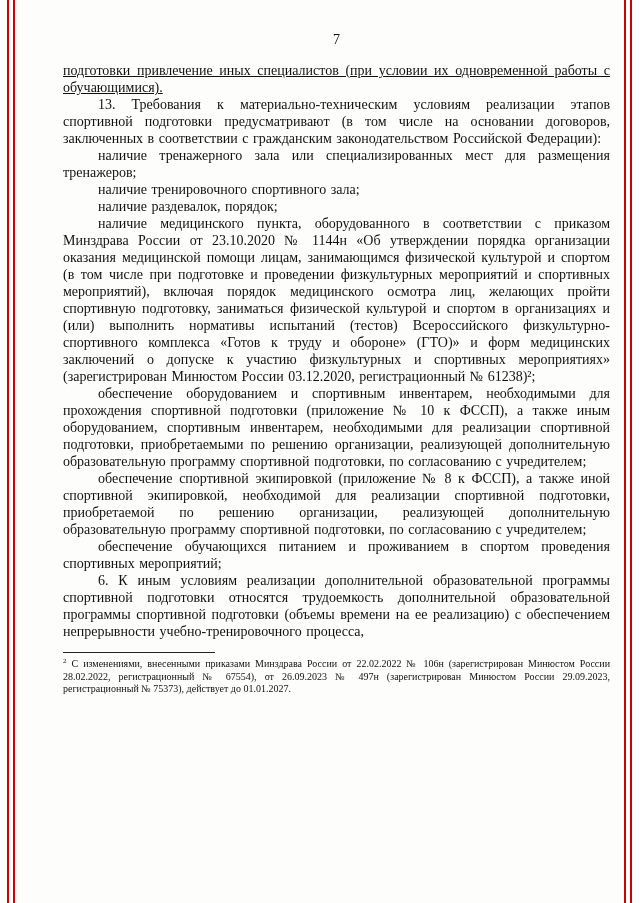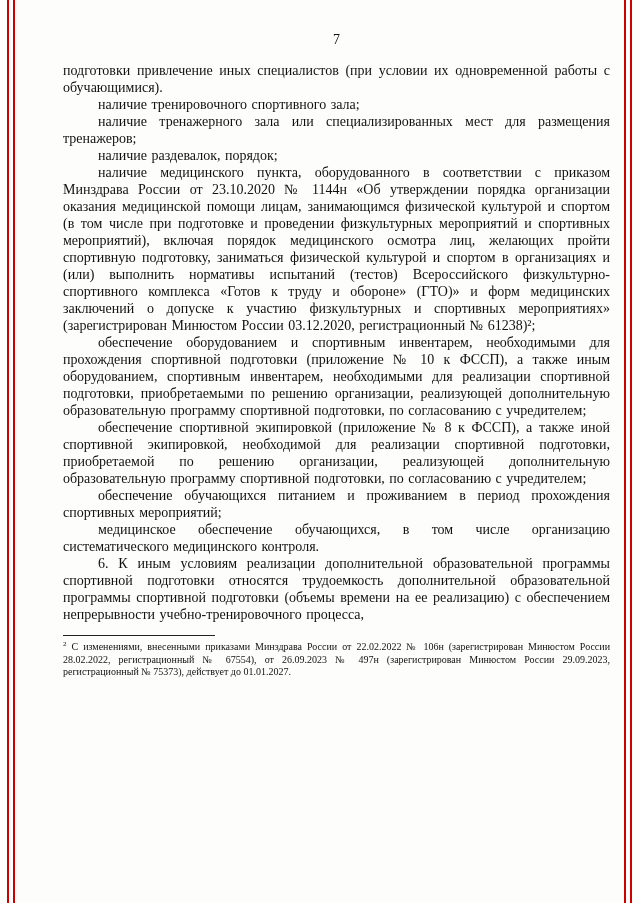--- a/index.html
+++ b/index.html
@@ -42,20 +42,21 @@
   .para {
     margin: 0;
     font-size: 14px;
     line-height: 17px;
     text-align: justify;
     text-indent: 35px;
     word-spacing: 1px;
   }
   .para.no-indent {
     text-indent: 0;
+    text-decoration: underline;
   }
   .footnote-sep {
     margin-top: 12px;
     width: 152px;
     height: 0;
     border-top: 1px solid #222222;
   }
   .footnote {
     margin: 5px 0 8px 0;
     font-size: 10px;
@@ -75,27 +76,27 @@
   <div class="red-line red-left-outer" style="background: rgb(204, 0, 1);"></div>
   <div class="red-line red-left-inner" style="background: rgb(204, 0, 1);"></div>
   <div class="red-line red-right-inner" style="background: rgb(204, 0, 1);"></div>
   <div class="red-line red-right-outer" style="background: rgb(204, 0, 1);"></div>
 
   <div class="content">
 
     <div class="page-number">7</div>
 
     <p class="para no-indent">подготовки привлечение иных специалистов (при условии их одновременной работы с обучающимися).</p>
+    <p class="para">13. Требования к материально-техническим условиям реализации этапов спортивной подготовки предусматривают (в том числе на основании договоров, заключенных в соответствии с гражданским законодательством Российской Федерации):</p>
+    <p class="para">наличие тренажерного зала или специализированных мест для размещения тренажеров;</p>
     <p class="para">наличие тренировочного спортивного зала;</p>
-    <p class="para">наличие тренажерного зала или специализированных мест для размещения тренажеров;</p>
     <p class="para">наличие раздевалок, порядок;</p>
     <p class="para">наличие медицинского пункта, оборудованного в соответствии с приказом Минздрава России от 23.10.2020 № 1144н «Об утверждении порядка организации оказания медицинской помощи лицам, занимающимся физической культурой и спортом (в том числе при подготовке и проведении физкультурных мероприятий и спортивных мероприятий), включая порядок медицинского осмотра лиц, желающих пройти спортивную подготовку, заниматься физической культурой и спортом в организациях и (или) выполнить нормативы испытаний (тестов) Всероссийского физкультурно-спортивного комплекса «Готов к труду и обороне» (ГТО)» и форм медицинских заключений о допуске к участию физкультурных и спортивных мероприятиях» (зарегистрирован Минюстом России 03.12.2020, регистрационный № 61238)²;</p>
     <p class="para">обеспечение оборудованием и спортивным инвентарем, необходимыми для прохождения спортивной подготовки (приложение № 10 к ФССП), а также иным оборудованием, спортивным инвентарем, необходимыми для реализации спортивной подготовки, приобретаемыми по решению организации, реализующей дополнительную образовательную программу спортивной подготовки, по согласованию с учредителем;</p>
     <p class="para">обеспечение спортивной экипировкой (приложение № 8 к ФССП), а также иной спортивной экипировкой, необходимой для реализации спортивной подготовки, приобретаемой по решению организации, реализующей дополнительную образовательную программу спортивной подготовки, по согласованию с учредителем;</p>
-    <p class="para">обеспечение обучающихся питанием и проживанием в период прохождения спортивных мероприятий;</p>
-    <p class="para">медицинское обеспечение обучающихся, в том числе организацию систематического медицинского контроля.</p>
+    <p class="para">обеспечение обучающихся питанием и проживанием в спортом проведения спортивных мероприятий;</p>
     <p class="para">6. К иным условиям реализации дополнительной образовательной программы спортивной подготовки относятся трудоемкость дополнительной образовательной программы спортивной подготовки (объемы времени на ее реализацию) с обеспечением непрерывности учебно-тренировочного процесса,</p>
 
     <div class="footnote-sep"></div>
     <p class="footnote"><sup>2</sup> <span>С изменениями, внесенными приказами Минздрава России от 22.02.2022 № 106н (зарегистрирован Минюстом России 28.02.2022, регистрационный № 67554), от 26.09.2023 № 497н (зарегистрирован Минюстом России 29.09.2023, регистрационный № 75373), действует до 01.01.2027.</span></p>
 
   </div>
 </div>
 
 </body></html>

